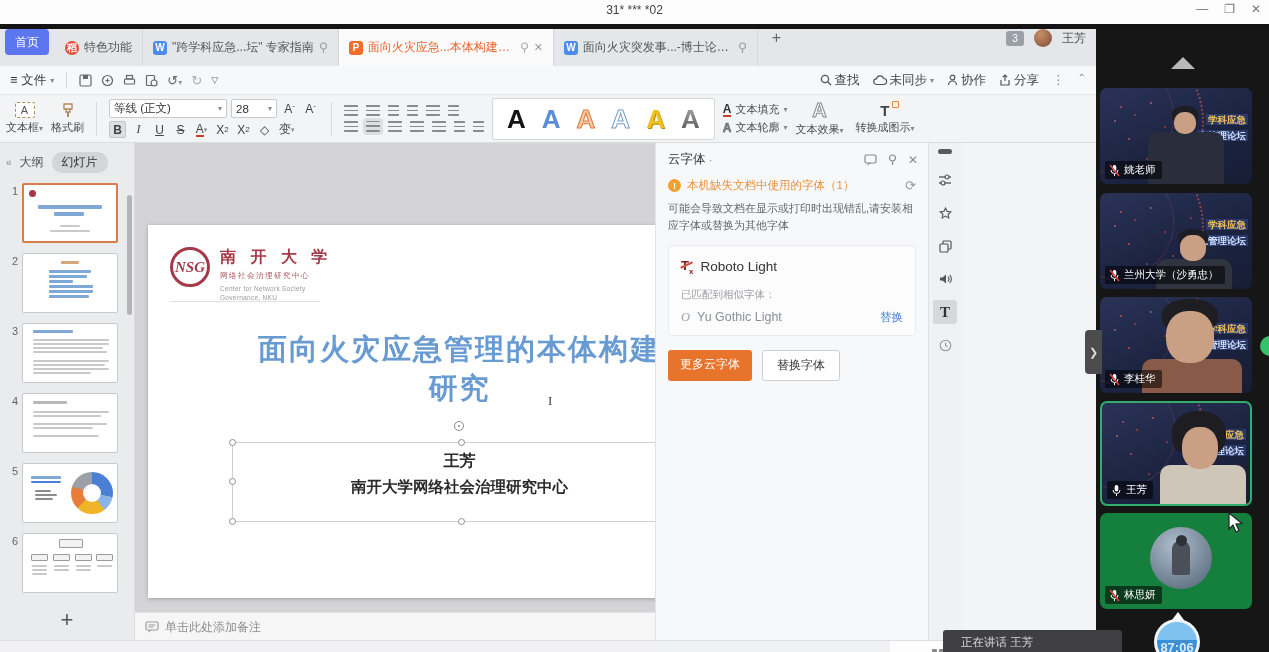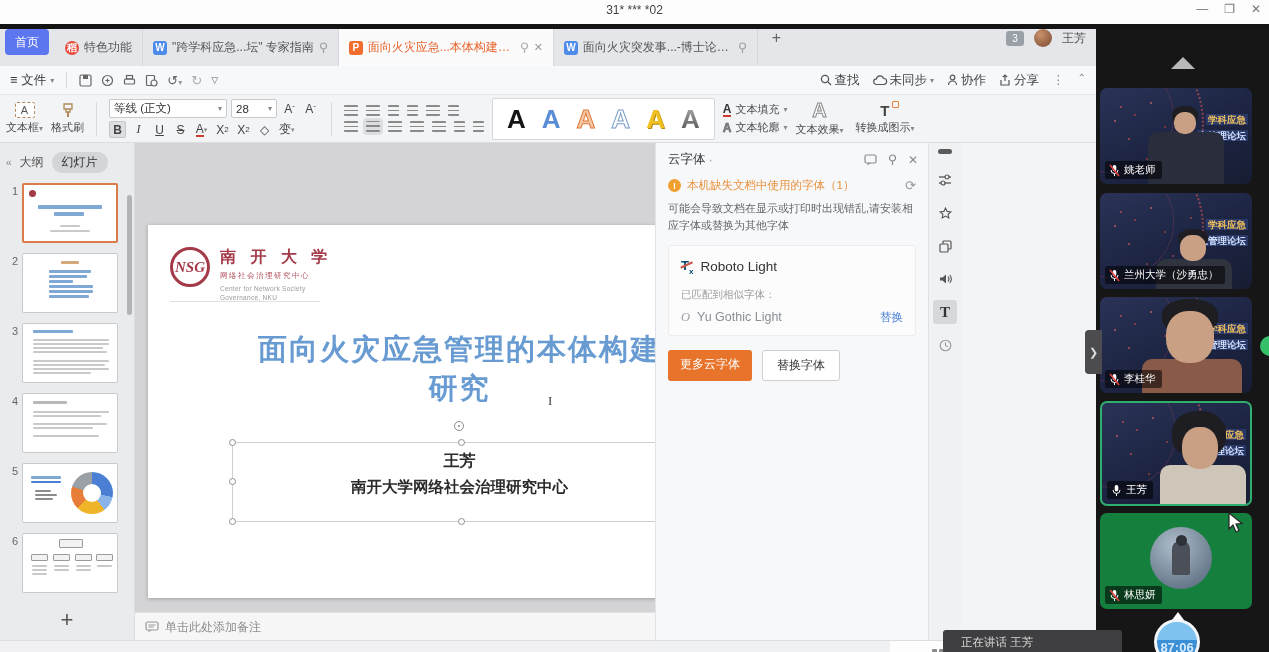--- a/index.html
+++ b/index.html
@@ -128,21 +128,21 @@
   .fontpanel { position:absolute; left:655px; top:114px; width:273px; height:498px; background:#f7f8fa; border-left:1px solid #e2e3e6; }
   .fp-head { display:flex; align-items:center; padding:8px 10px 6px 12px; font-size:12.5px; color:#333; }
   .fp-head .dotsep { color:#999; margin-left:3px; }
   .fp-icons { margin-left:auto; display:flex; gap:10px; color:#8a8a8a; font-size:12px; align-items:center; }
   .fp-warn { display:flex; align-items:center; gap:6px; padding:4px 12px; font-size:11.5px; color:#e8913d; }
   .warn-dot { width:13px; height:13px; border-radius:50%; background:#f0a030; color:#fff; font-size:9px; font-weight:bold; display:flex; align-items:center; justify-content:center; flex:0 0 auto; }
   .fp-refresh { margin-left:auto; color:#999; font-size:13px; }
   .fp-desc { padding:3px 12px; font-size:11px; color:#666; line-height:1.55; }
   .fp-card { margin:8px 12px; background:#fcfcfd; border:1px solid #ececee; border-radius:3px; padding:12px 12px 10px; }
   .fp-fontrow { display:flex; align-items:center; gap:7px; font-size:13.5px; color:#333; }
-  .ticon-missing { color:#0c4a6e; font-size:13px; font-weight:bold; position:relative; }
+  .ticon-missing { color:#7f1d1d; font-size:13px; font-weight:bold; position:relative; }
   .ticon-missing::after { content:""; position:absolute; left:-1px; top:6px; width:13px; height:1.5px; background:#c9574a; transform:rotate(-25deg); }
   .fp-matchlabel { font-size:10.5px; color:#a0a0a4; margin:12px 0 8px; }
   .fp-matchrow { display:flex; align-items:center; gap:7px; font-size:12.5px; color:#8a8f96; }
   .oicon { font-style:italic; color:#9aa0a6; font-family:"Liberation Serif",serif; }
   .replace-link { margin-left:auto; color:#4a7fd4; font-size:11.5px; }
   .fp-buttons { display:flex; gap:10px; padding:6px 12px; }
   .btn-orange { background:#e8732a; color:#fff; font-size:12px; padding:6px 12px; border-radius:3px; }
   .btn-plain { background:#fff; color:#333; font-size:12px; padding:6px 14px; border-radius:3px; border:1px solid #cfcfd2; }
   .fp-footer { position:absolute; left:655px; top:612px; width:273px; height:40px; background:#f0f1f3; }
   .fp-white { position:absolute; left:890px; top:612px; width:206px; height:29px; background:#fdfdfd; }

